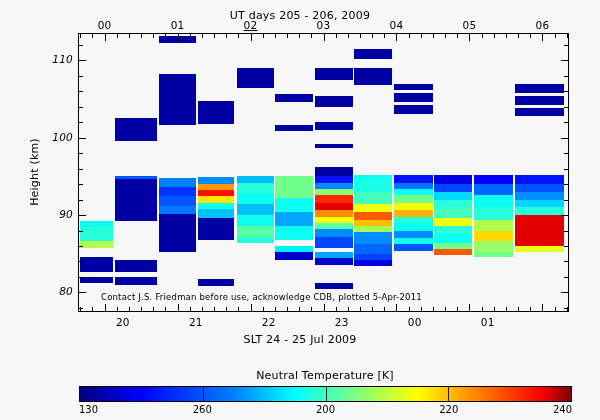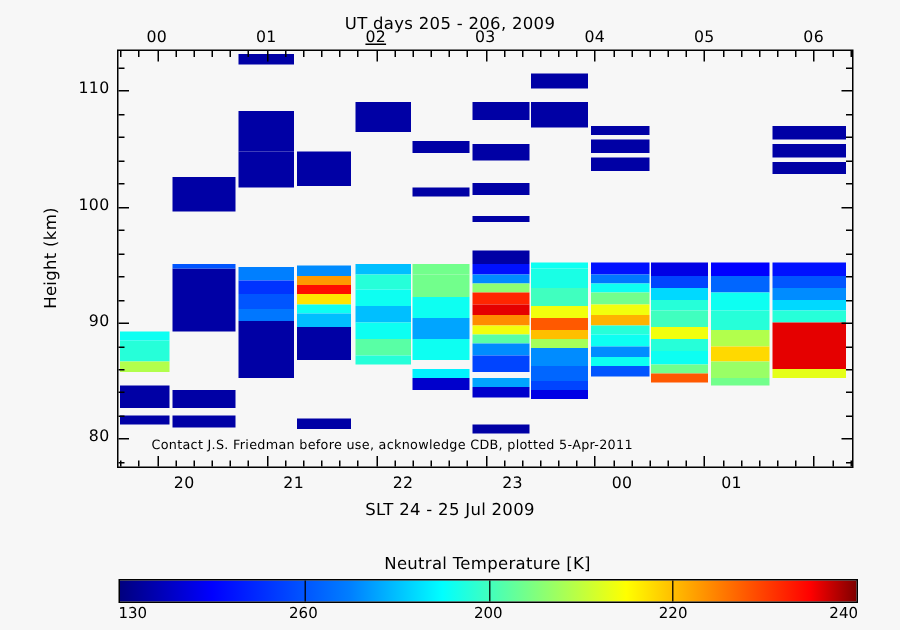--- a/index.html
+++ b/index.html
@@ -24,21 +24,21 @@
     overflow:hidden;
   }
   .cell{position:absolute;}
   
   .tick{position:absolute;background:#000;}
   .tick-x{width:1px;}
   .tick-y{height:1px;}
   
   .lbl{position:absolute;font-size:10.5px;letter-spacing:.2px;white-space:nowrap;}
   .lbl-c{transform:translateX(-50%);}
-  .lbl-r{transform:translateX(-100%);}
+  .lbl-r{transform:translateX(-100%);font-style:italic;}
   #title-top{top:9px;left:300px;font-size:11px;}
   #xlabel-bottom{top:333px;left:300px;font-size:11px;}
   #ylabel{
     left:34px;top:172px;font-size:11px;
     transform:translate(-50%,-50%) rotate(-90deg);
     transform-origin:center center;
   }
   #credit{left:101px;top:292px;font-size:8.5px;}
   
   #colorbar-wrap{left:79px;top:386px;width:493px;height:16px;}

